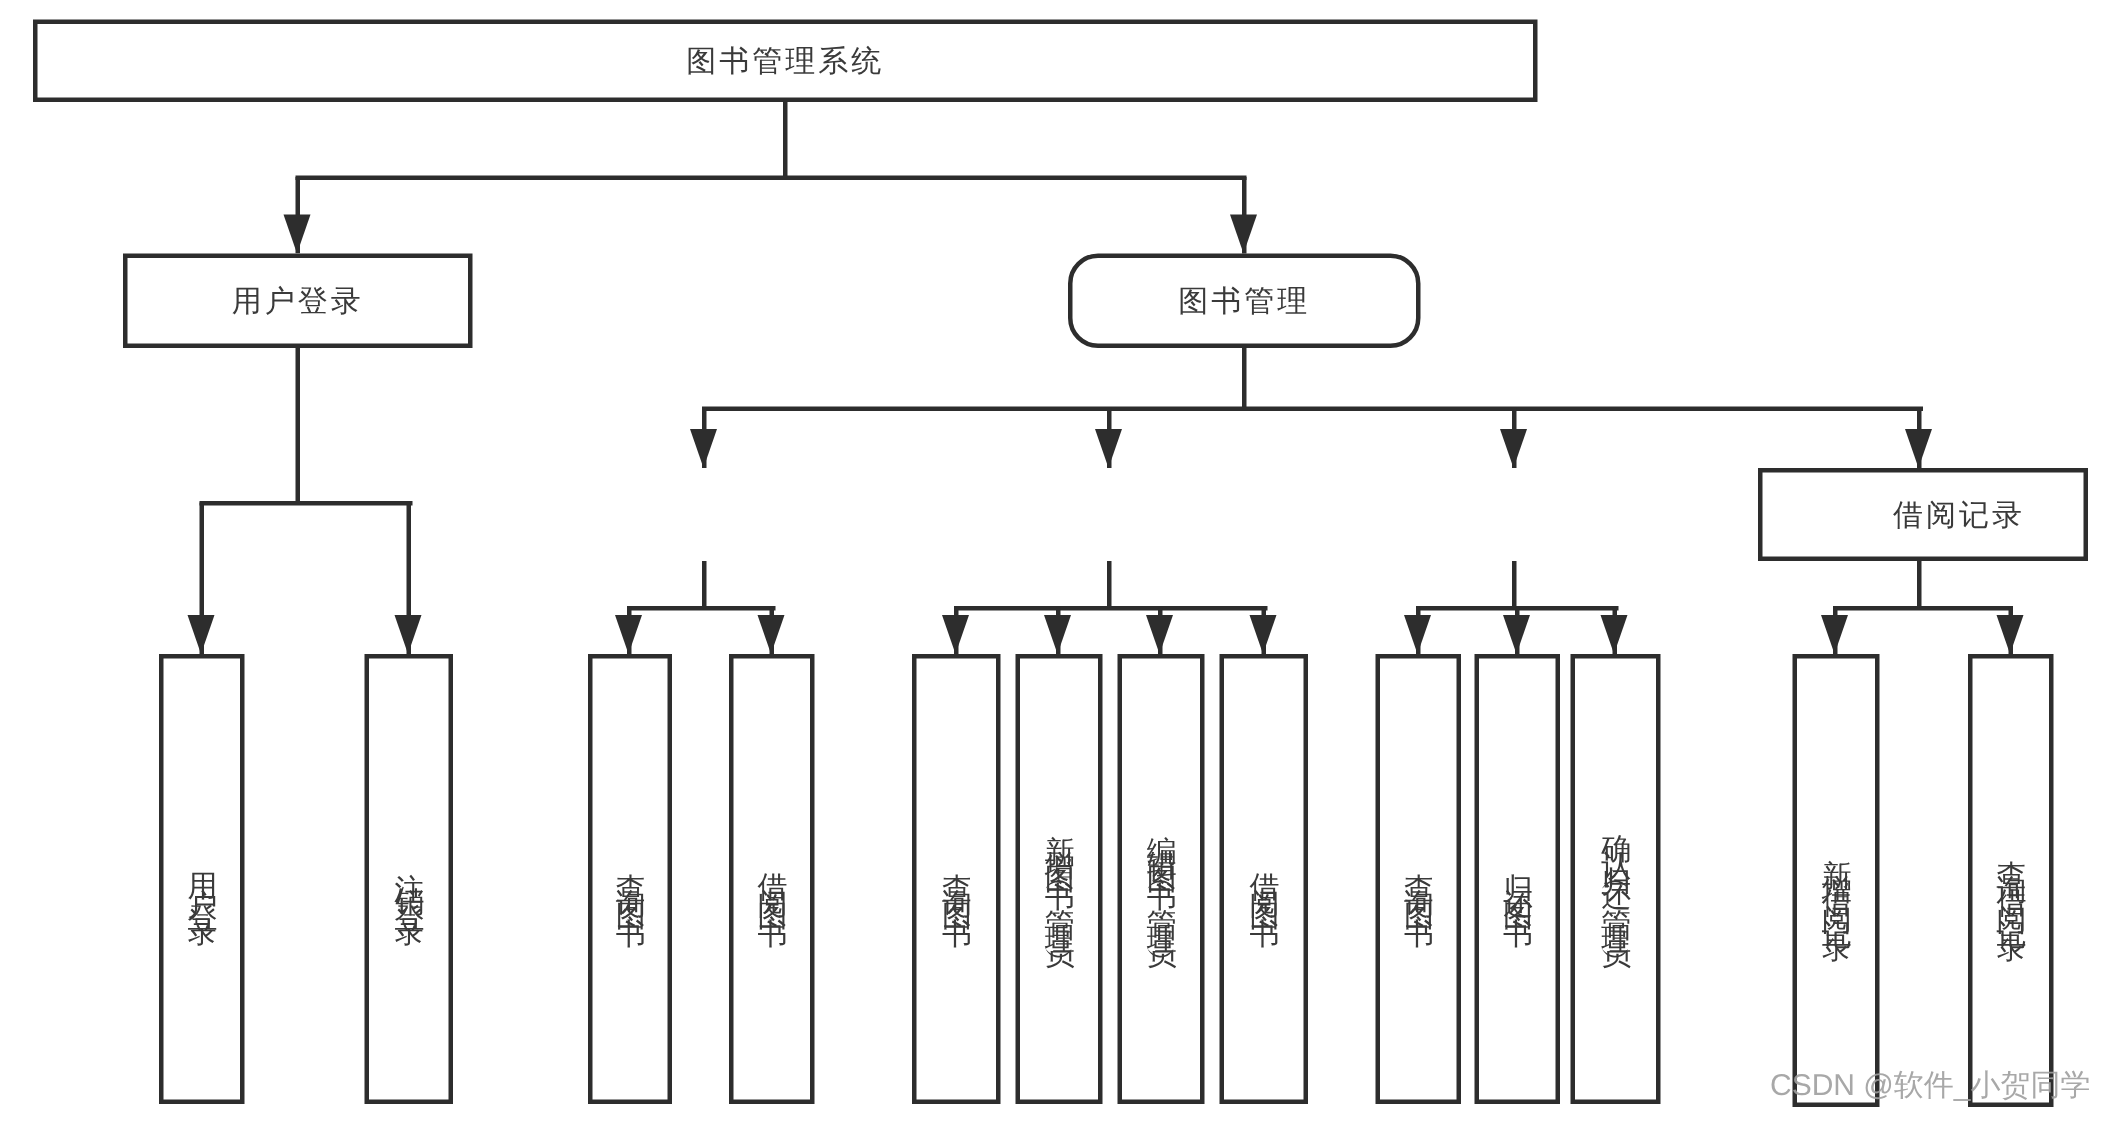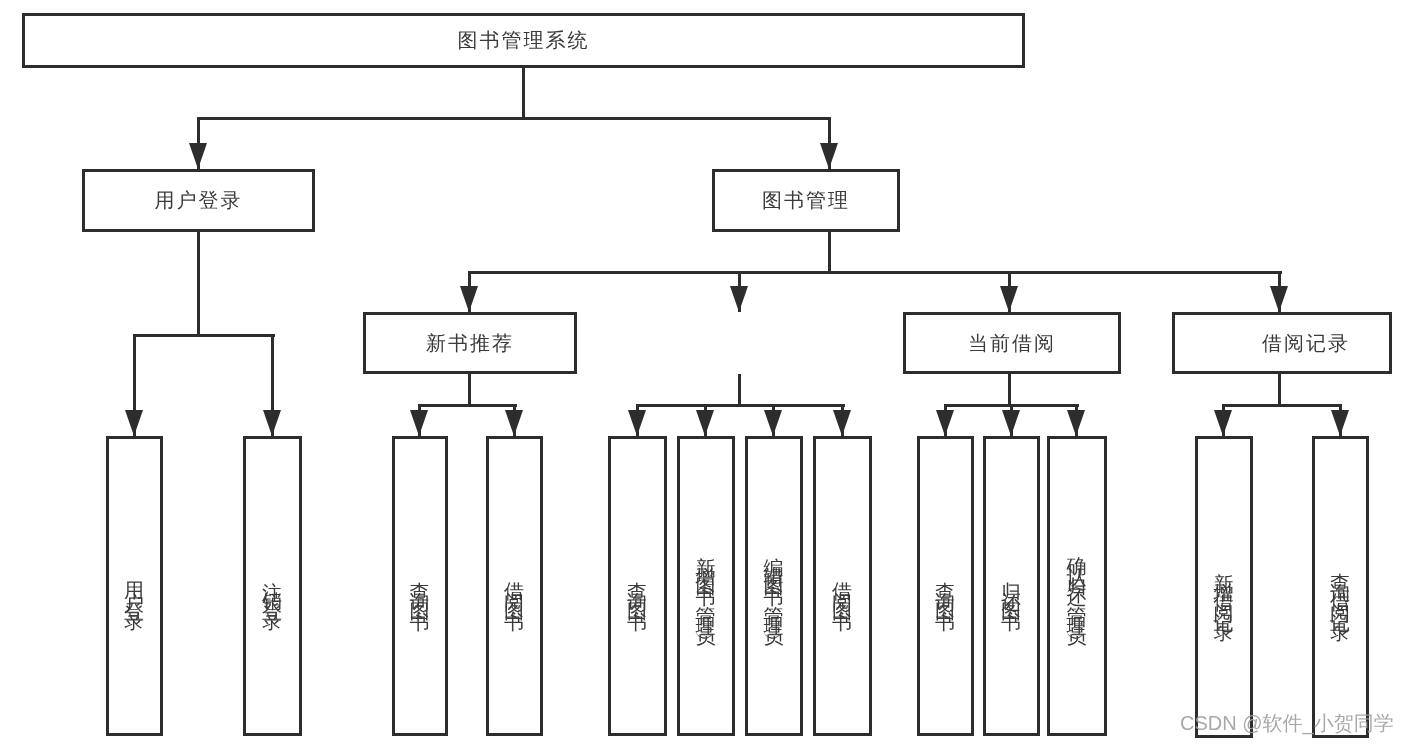--- a/index.html
+++ b/index.html
@@ -70,21 +70,21 @@
   <div class="line" style="left:522px; top:68px; width:3px; height:50px;"></div>
   <div class="line" style="left:197px; top:117px; width:634px; height:3px;"></div>
   <div class="line" style="left:197px; top:118px; width:3px; height:51px;"></div>
   <div class="line" style="left:828px; top:118px; width:3px; height:51px;"></div>
   <div class="arrow" style="left:189px; top:143px;"></div>
   <div class="arrow" style="left:820px; top:143px;"></div>
 
   <div class="node hbox" style="left:82px; top:169px; width:233px; height:63px;">
     <span>用户登录</span>
   </div>
-  <div class="node hbox" style="left:712px; top:169px; width:188px; height:63px;">
+  <div class="node hbox" style="left:712px; top:169px; width:235px; height:63px;border-radius:20px;">
     <span>图书管理</span>
   </div>
 
   <div class="line" style="left:197px; top:232px; width:3px; height:103px;"></div>
   <div class="line" style="left:133px; top:334px; width:142px; height:3px;"></div>
   <div class="line" style="left:133px; top:335px; width:3px; height:101px;"></div>
   <div class="line" style="left:271px; top:335px; width:3px; height:101px;"></div>
   <div class="arrow" style="left:125px; top:410px;"></div>
   <div class="arrow" style="left:263px; top:410px;"></div>
 
@@ -92,26 +92,20 @@
   <div class="line" style="left:468px; top:271px; width:814px; height:3px;"></div>
   <div class="line" style="left:468px; top:272px; width:3px; height:40px;"></div>
   <div class="line" style="left:738px; top:272px; width:3px; height:40px;"></div>
   <div class="line" style="left:1008px; top:272px; width:3px; height:40px;"></div>
   <div class="line" style="left:1278px; top:272px; width:3px; height:40px;"></div>
   <div class="arrow" style="left:460px; top:286px;"></div>
   <div class="arrow" style="left:730px; top:286px;"></div>
   <div class="arrow" style="left:1000px; top:286px;"></div>
   <div class="arrow" style="left:1270px; top:286px;"></div>
 
-  <div class="node hbox" style="left:363px; top:312px; width:214px; height:62px;">
-    <span>新书推荐</span>
-  </div>
-  <div class="node hbox" style="left:903px; top:312px; width:218px; height:62px;">
-    <span>当前借阅</span>
-  </div>
   <div class="node hbox" style="left:1172px; top:312px; width:220px; height:62px;padding-left:48px;">
     <span>借阅记录</span>
   </div>
 
   <div class="line" style="left:468px; top:374px; width:3px; height:31px;"></div>
   <div class="line" style="left:418px; top:404px; width:99px; height:3px;"></div>
   <div class="line" style="left:418px; top:405px; width:3px; height:31px;"></div>
   <div class="line" style="left:513px; top:405px; width:3px; height:31px;"></div>
   <div class="arrow" style="left:410px; top:410px;"></div>
   <div class="arrow" style="left:505px; top:410px;"></div>

